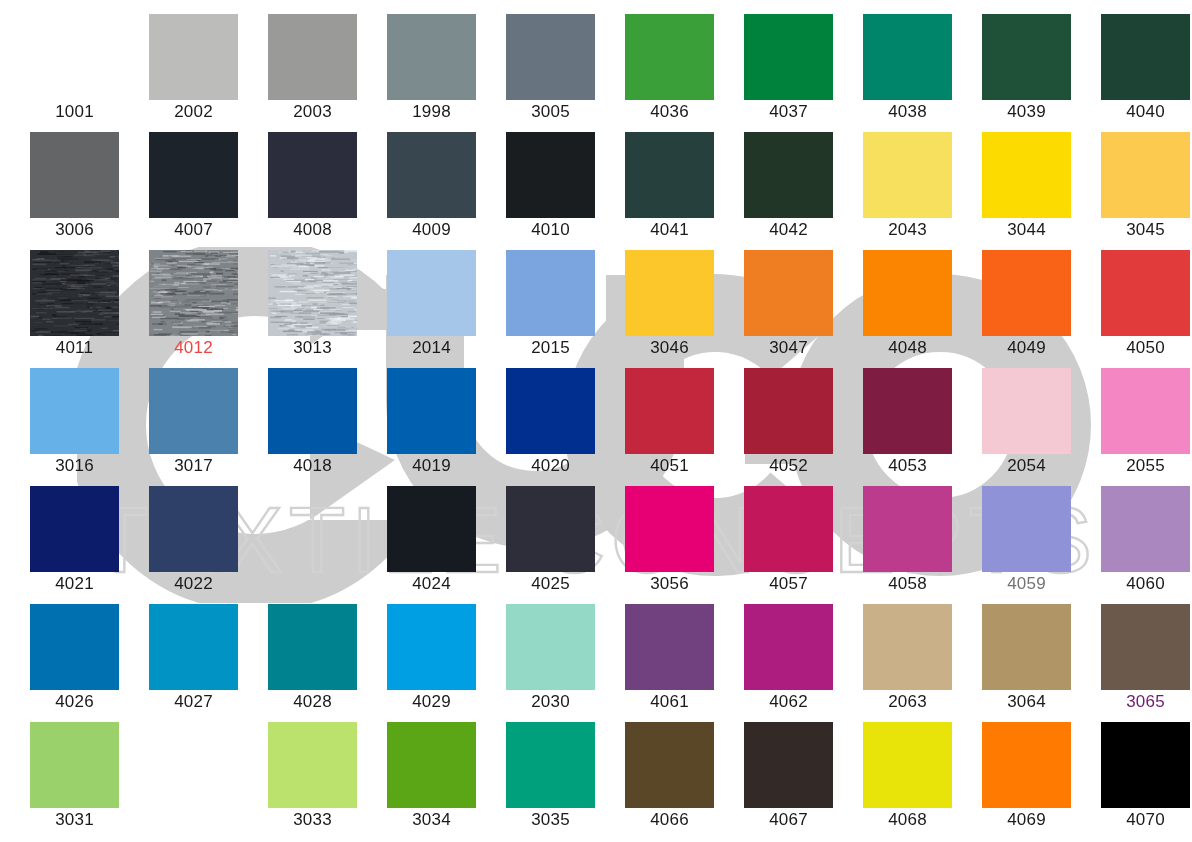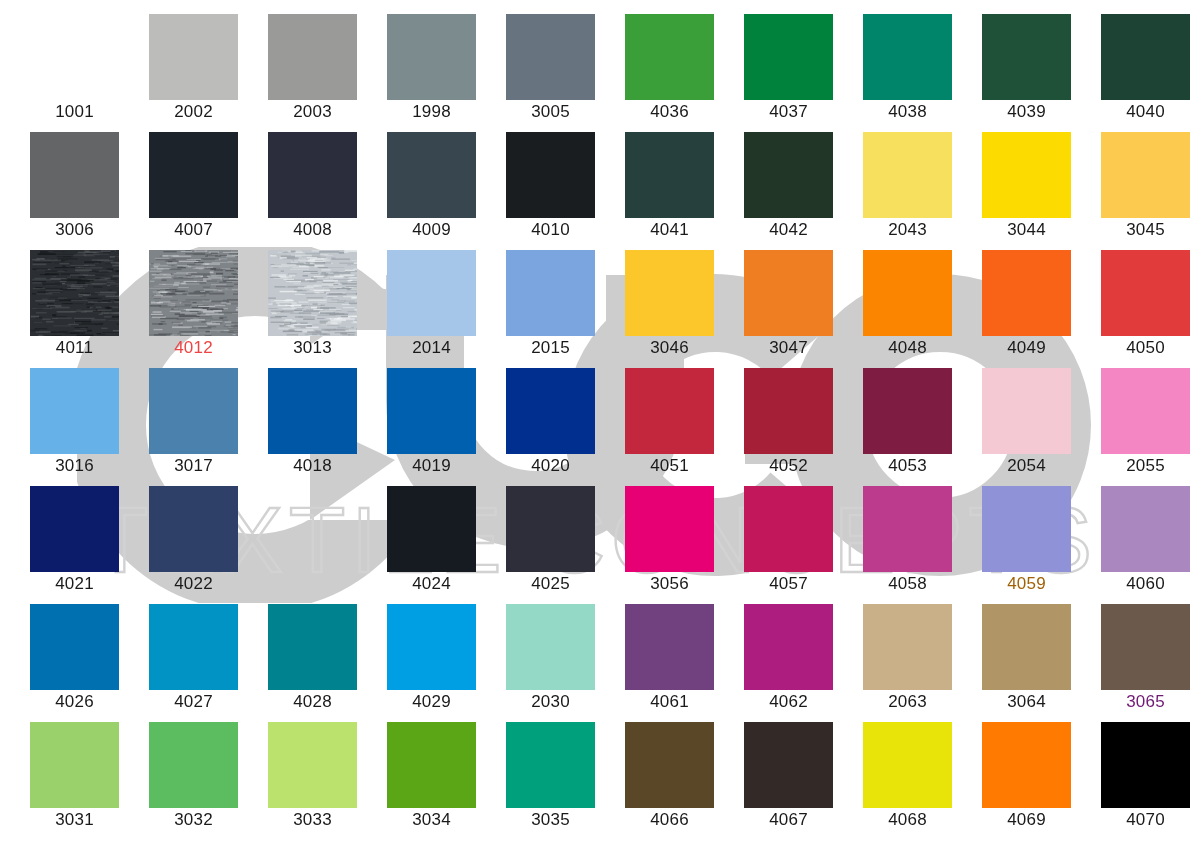--- a/index.html
+++ b/index.html
@@ -1147,21 +1147,21 @@
       <div class="cell" style="left: 732px; top: 486px; width: 89px; height: 110px;">
         <div class="chip" style="background: rgb(194, 23, 91);"></div>
         <div class="label" style="color: rgb(26, 26, 26);">4057</div>
       </div>
       <div class="cell" style="left: 851px; top: 486px; width: 89px; height: 110px;">
         <div class="chip" style="background: rgb(188, 59, 140);"></div>
         <div class="label" style="color: rgb(26, 26, 26);">4058</div>
       </div>
       <div class="cell" style="left: 970px; top: 486px; width: 89px; height: 110px;">
         <div class="chip" style="background: rgb(143, 146, 214);"></div>
-        <div class="label" style="color: #a16207;">4059</div>
+        <div class="label" style="color: #737373;">4059</div>
       </div>
       <div class="cell" style="left: 1089px; top: 486px; width: 89px; height: 110px;">
         <div class="chip" style="background: rgb(171, 135, 192);"></div>
         <div class="label" style="color: rgb(26, 26, 26);">4060</div>
       </div>
       <div class="cell" style="left: 18px; top: 604px; width: 89px; height: 110px;">
         <div class="chip" style="background: rgb(0, 112, 176);"></div>
         <div class="label" style="color: rgb(26, 26, 26);">4026</div>
       </div>
       <div class="cell" style="left: 137px; top: 604px; width: 89px; height: 110px;">
@@ -1197,24 +1197,20 @@
         <div class="label" style="color: rgb(26, 26, 26);">3064</div>
       </div>
       <div class="cell" style="left: 1089px; top: 604px; width: 89px; height: 110px;">
         <div class="chip" style="background: rgb(107, 90, 76);"></div>
         <div class="label" style="color: #701a75;">3065</div>
       </div>
       <div class="cell" style="left: 18px; top: 722px; width: 89px; height: 110px;">
         <div class="chip" style="background: rgb(155, 209, 106);"></div>
         <div class="label" style="color: rgb(26, 26, 26);">3031</div>
       </div>
-      <div class="cell" style="left: 137px; top: 722px; width: 89px; height: 110px;">
-        <div class="chip" style="background: rgb(91, 189, 95);"></div>
-        <div class="label" style="color: rgb(26, 26, 26);">3032</div>
-      </div>
       <div class="cell" style="left: 256px; top: 722px; width: 89px; height: 110px;">
         <div class="chip" style="background: rgb(187, 226, 109);"></div>
         <div class="label" style="color: rgb(26, 26, 26);">3033</div>
       </div>
       <div class="cell" style="left: 375px; top: 722px; width: 89px; height: 110px;">
         <div class="chip" style="background: rgb(90, 166, 22);"></div>
         <div class="label" style="color: rgb(26, 26, 26);">3034</div>
       </div>
       <div class="cell" style="left: 494px; top: 722px; width: 89px; height: 110px;">
         <div class="chip" style="background: rgb(0, 160, 124);"></div>

